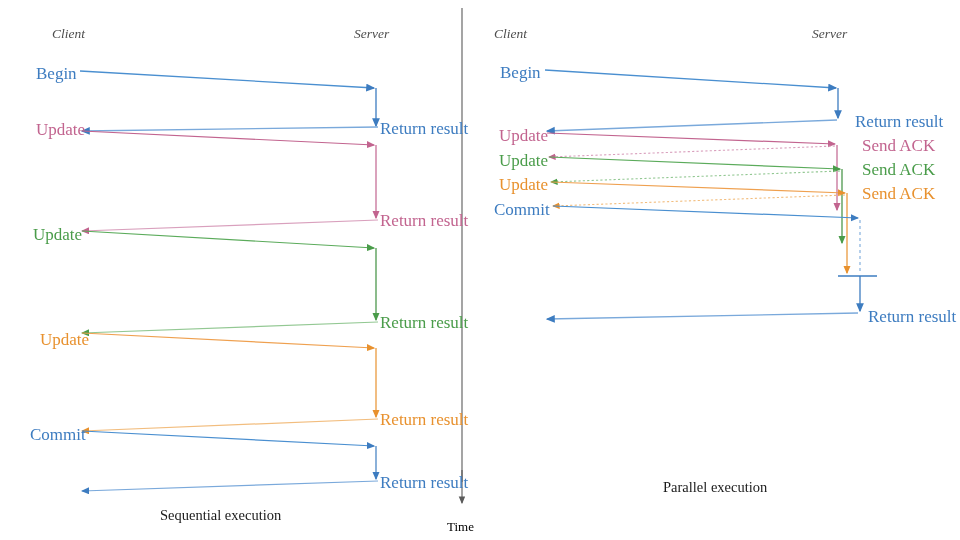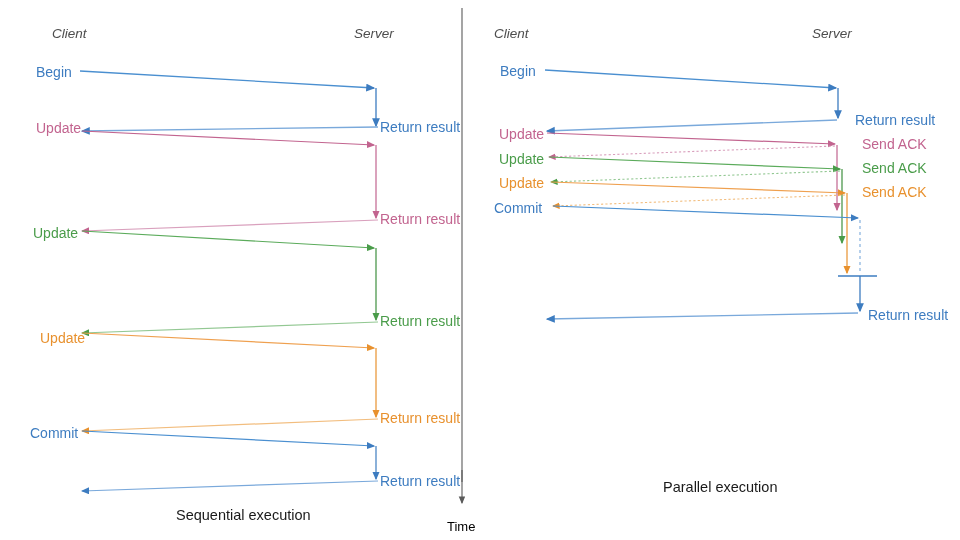--- a/index.html
+++ b/index.html
@@ -1,20 +1,20 @@
 <!DOCTYPE html>
 <html><head>
 <meta charset="utf-8">
 <style>
   html,body{margin:0;padding:0;background:#ffffff;}
   body{width:960px;height:540px;overflow:hidden;
        font-family:"Liberation Sans","DejaVu Sans",sans-serif;}
-  #stage{position:relative;width:960px;height:528px;background:#fff;}
+  #stage{position:relative;width:960px;height:528px;background:#fff;font-family:Liberation Serif, serif;}
   svg.layer{position:absolute;left:0;top:0;width:960px;height:540px;}
-  .lbl{position:absolute;white-space:nowrap;font-size:14px;line-height:1;}
+  .lbl{position:absolute;white-space:nowrap;font-size:17px;line-height:1;}
   .role{font-style:italic;color:#4d4d4d;font-size:13.5px;}
   .caption{font-size:14.5px;color:#1a1a1a;}
   .timelbl{font-size:13px;color:#000000;}
   .c-blue{color:#3d7cc0;}
   .c-pink{color:#c2648f;}
   .c-green{color:#4a9c4a;}
   .c-orange{color:#e8912e;}
 </style>
 </head>
 <body>
@@ -122,21 +122,21 @@
   <div class="lbl c-green" style="left:33px;top:226px;">Update</div>
   <div class="lbl c-orange" style="left:40px;top:331px;">Update</div>
   <div class="lbl c-blue" style="left:30px;top:426px;">Commit</div>
 
   <div class="lbl c-blue" style="left:380px;top:120px;">Return result</div>
   <div class="lbl c-pink" style="left:380px;top:212px;">Return result</div>
   <div class="lbl c-green" style="left:380px;top:314px;">Return result</div>
   <div class="lbl c-orange" style="left:380px;top:411px;">Return result</div>
   <div class="lbl c-blue" style="left:380px;top:474px;">Return result</div>
 
-  <div class="lbl caption" style="left:176px;top:508px;">Sequential execution</div>
+  <div class="lbl caption" style="left:160px;top:508px;">Sequential execution</div>
 
   <div class="lbl role" style="left:494px;top:27px;">Client</div>
   <div class="lbl role" style="left:812px;top:27px;">Server</div>
 
   <div class="lbl c-blue" style="left:500px;top:64px;">Begin</div>
   <div class="lbl c-pink" style="left:499px;top:127px;">Update</div>
   <div class="lbl c-green" style="left:499px;top:152px;">Update</div>
   <div class="lbl c-orange" style="left:499px;top:176px;">Update</div>
   <div class="lbl c-blue" style="left:494px;top:201px;">Commit</div>
 

